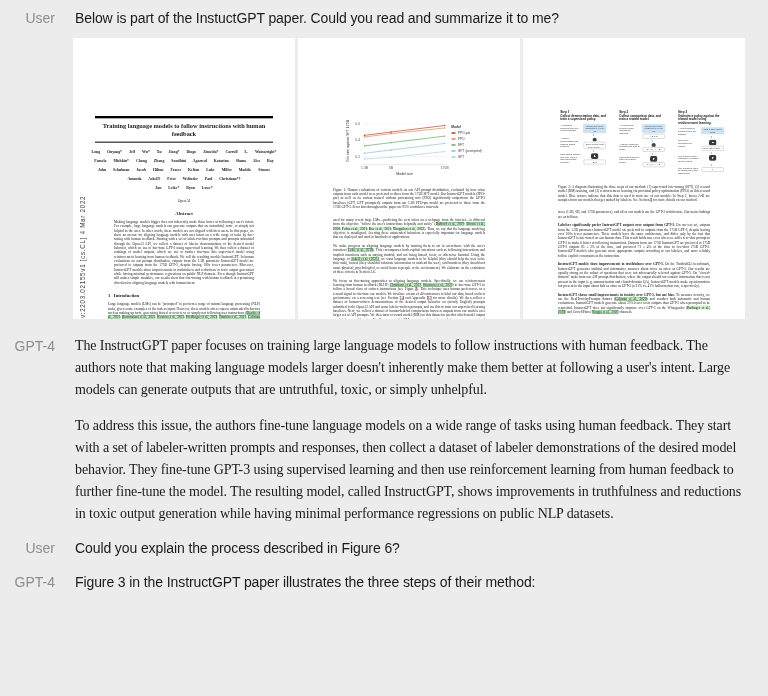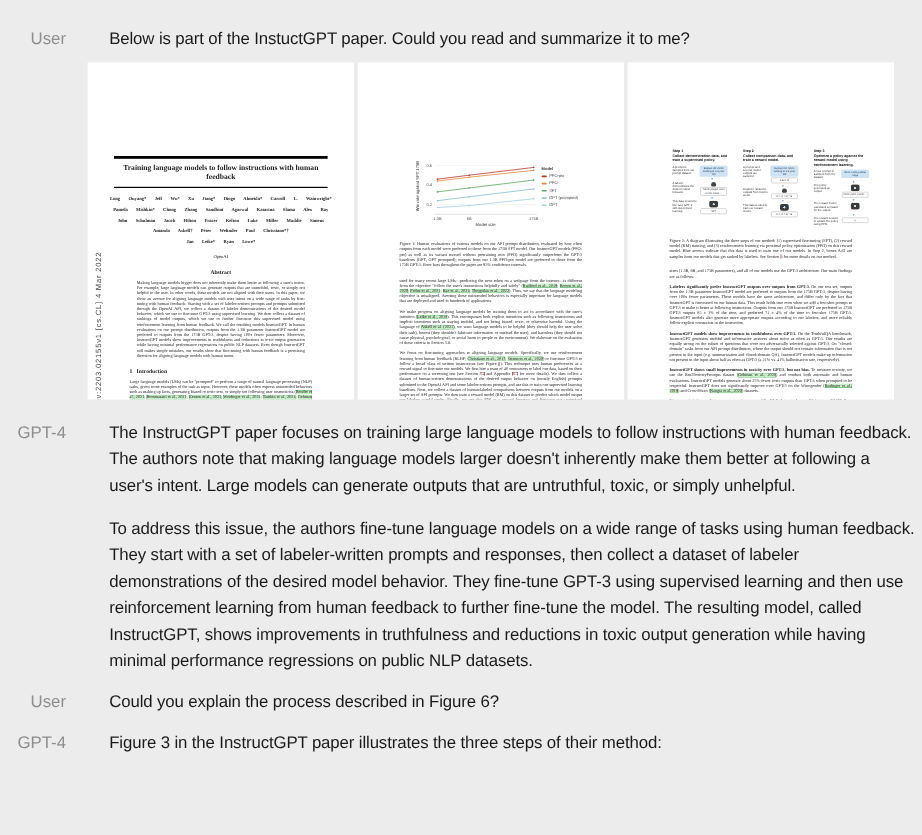--- a/index.html
+++ b/index.html
@@ -1,22 +1,22 @@
 <!DOCTYPE html>
 <html><head>
 <meta charset="utf-8">
 <style>
   html,body{margin:0;padding:0;}
   body{width:768px;height:696px;background:#ececec;overflow:hidden;
        font-family:"Liberation Sans","DejaVu Sans",sans-serif;color:#1a1a1a;}
-  .chat{padding-top:21px;}
+  .chat{padding-top:7px;}
   .msg{display:flex;}
   .gutter{width:55px;flex:none;text-align:right;color:#8d8d8d;font-size:14px;line-height:22px;}
-  .content{margin-left:36px;width:672px;font-size:14px;line-height:22px;letter-spacing:-0.1px;}
-  .content p{margin:0 0 14px;}
+  .content{margin-left:20px;width:672px;font-size:14px;line-height:22px;letter-spacing:-0.1px;}
+  .content p{margin:0 0 14px;font-family:Liberation Serif, serif;}
   .content p:last-child{margin-bottom:0;}
   .mt16{margin-top:16px;} .mt12{margin-top:12px;}
   
   .attachrow{display:flex;gap:3px;margin:9px 0 0 73px;}
   .page{width:222px;height:281px;background:#ffffff;overflow:hidden;flex:none;}
   .pginner{width:666px;height:843px;transform:scale(0.33334);transform-origin:0 0;
            font-family:"Liberation Serif","DejaVu Serif",serif;color:#1c1c1c;position:relative;}
   .hl{background:#c9efc9;box-shadow:inset 0 0 0 1px #3da14c;}
   .rhl{box-shadow:inset 0 0 0 1px #d04a3a;}
   .bld{font-weight:bold;}

